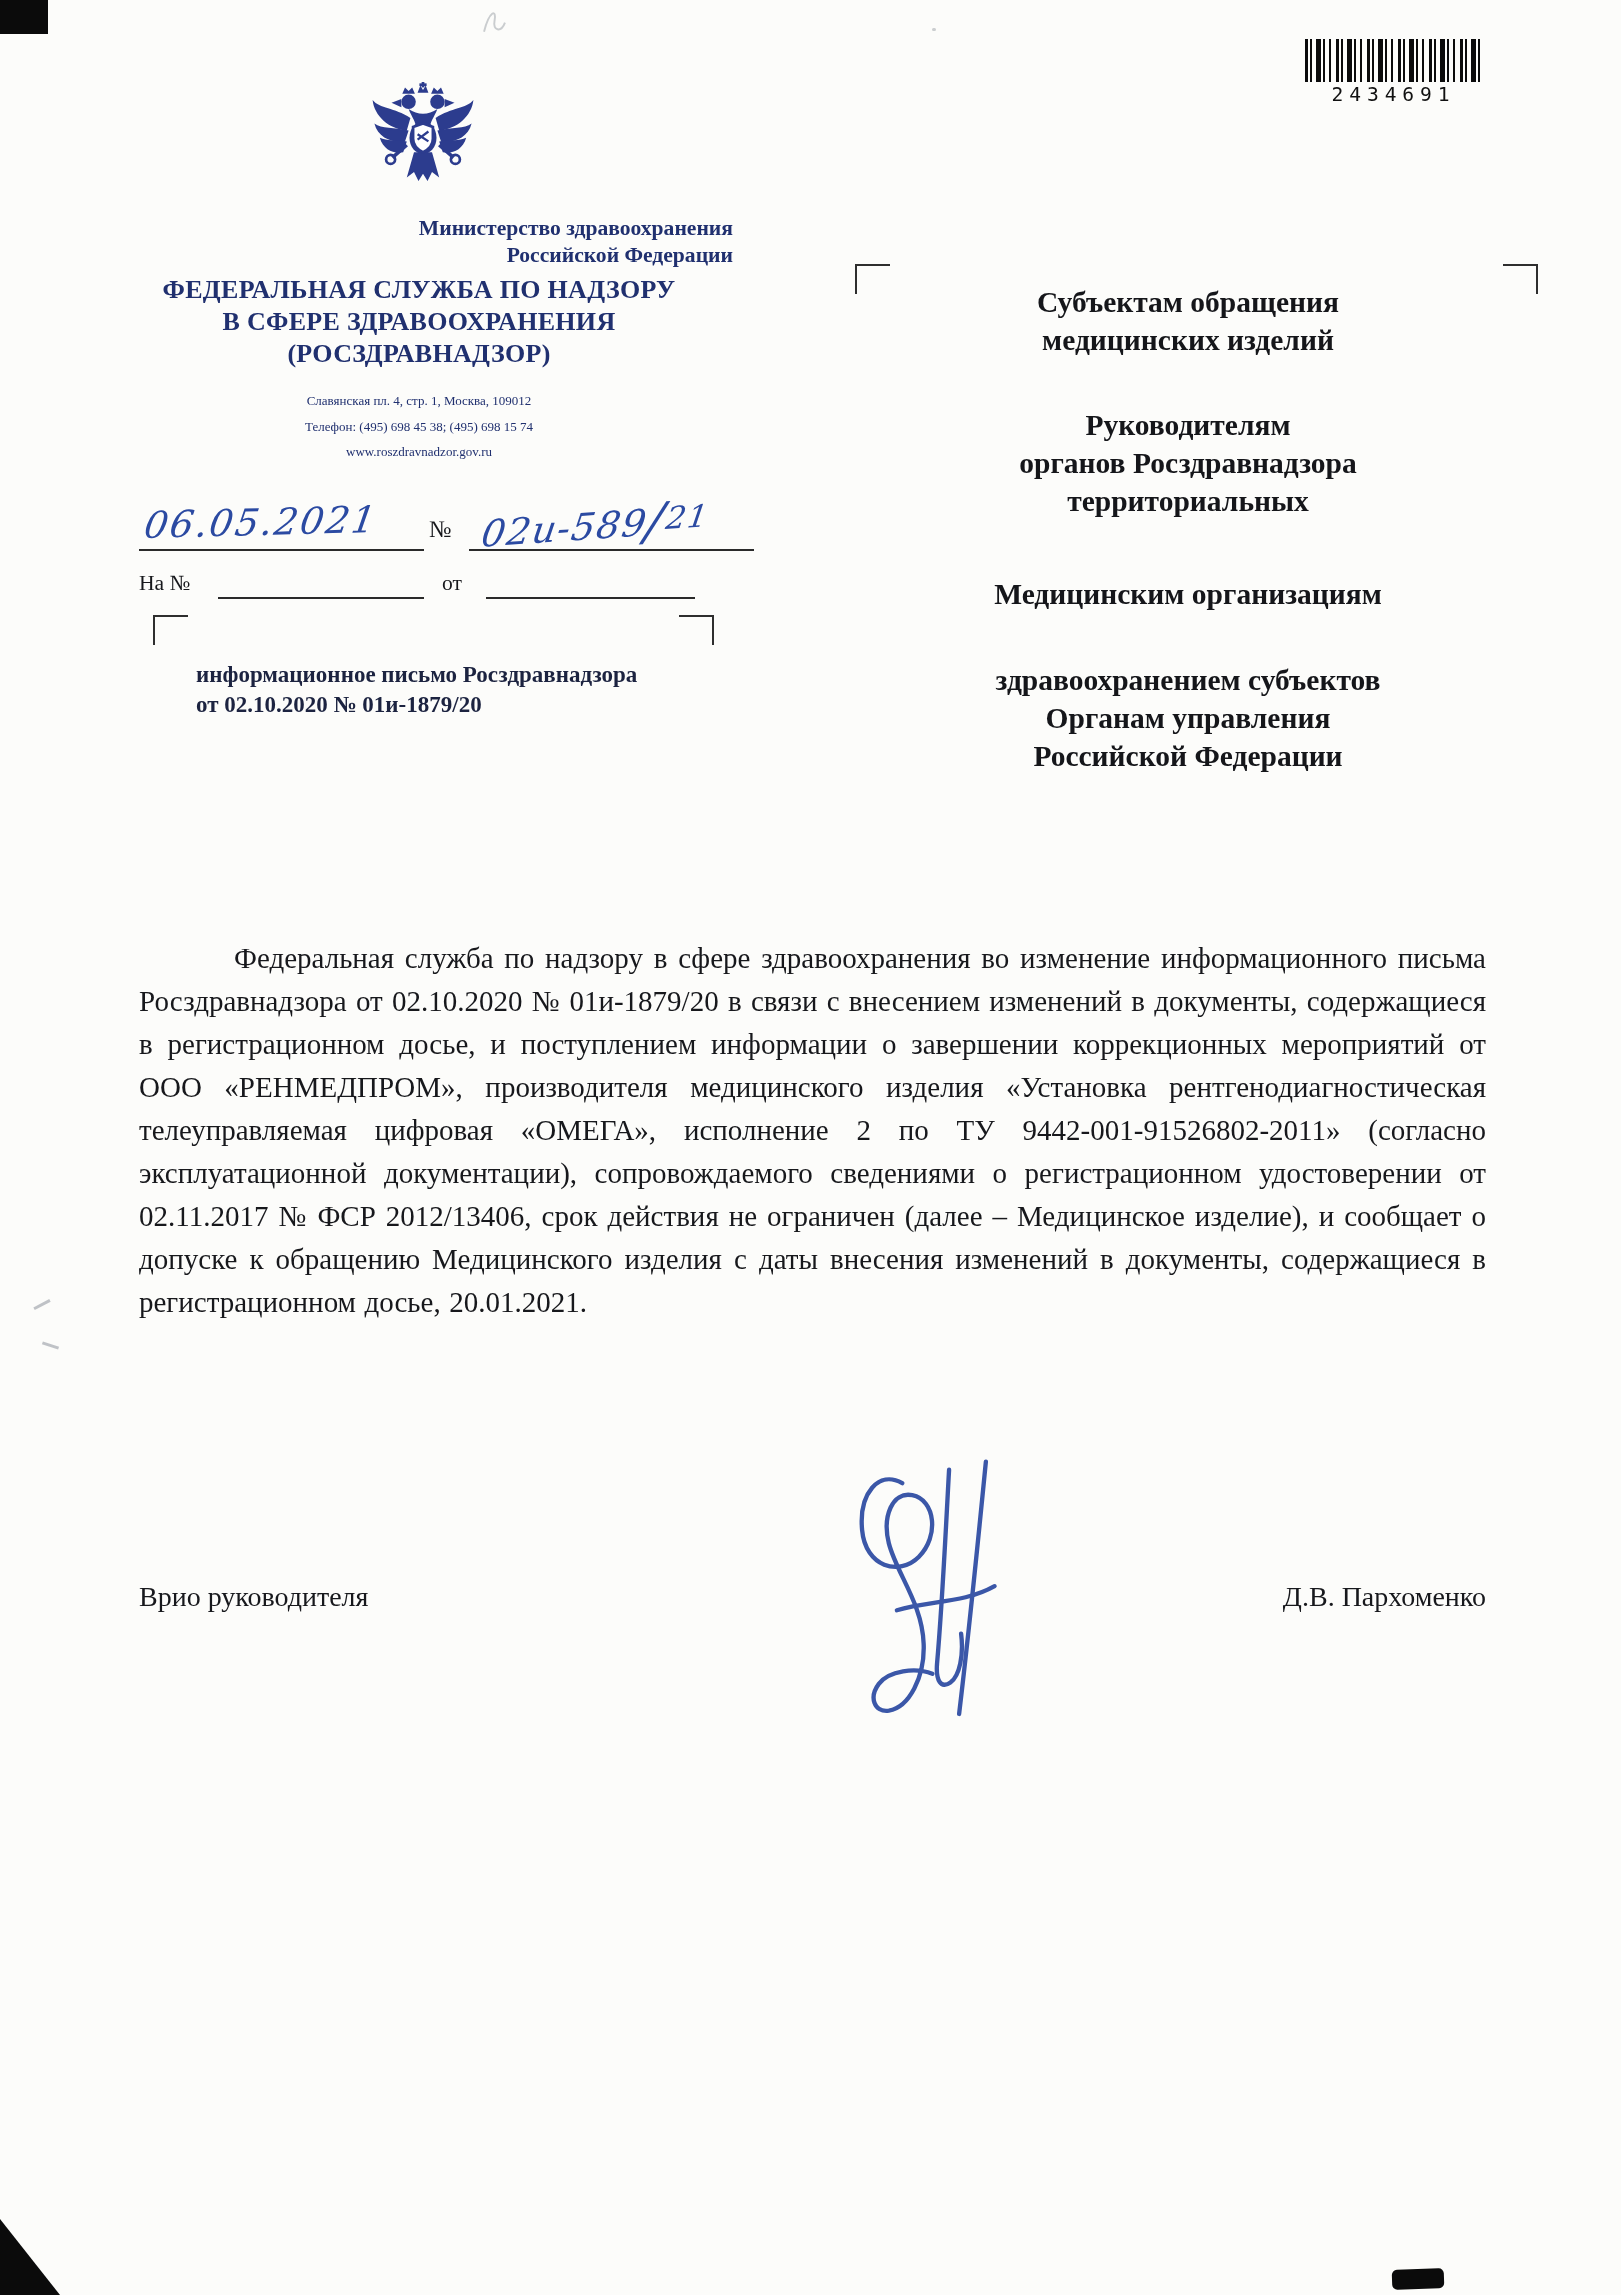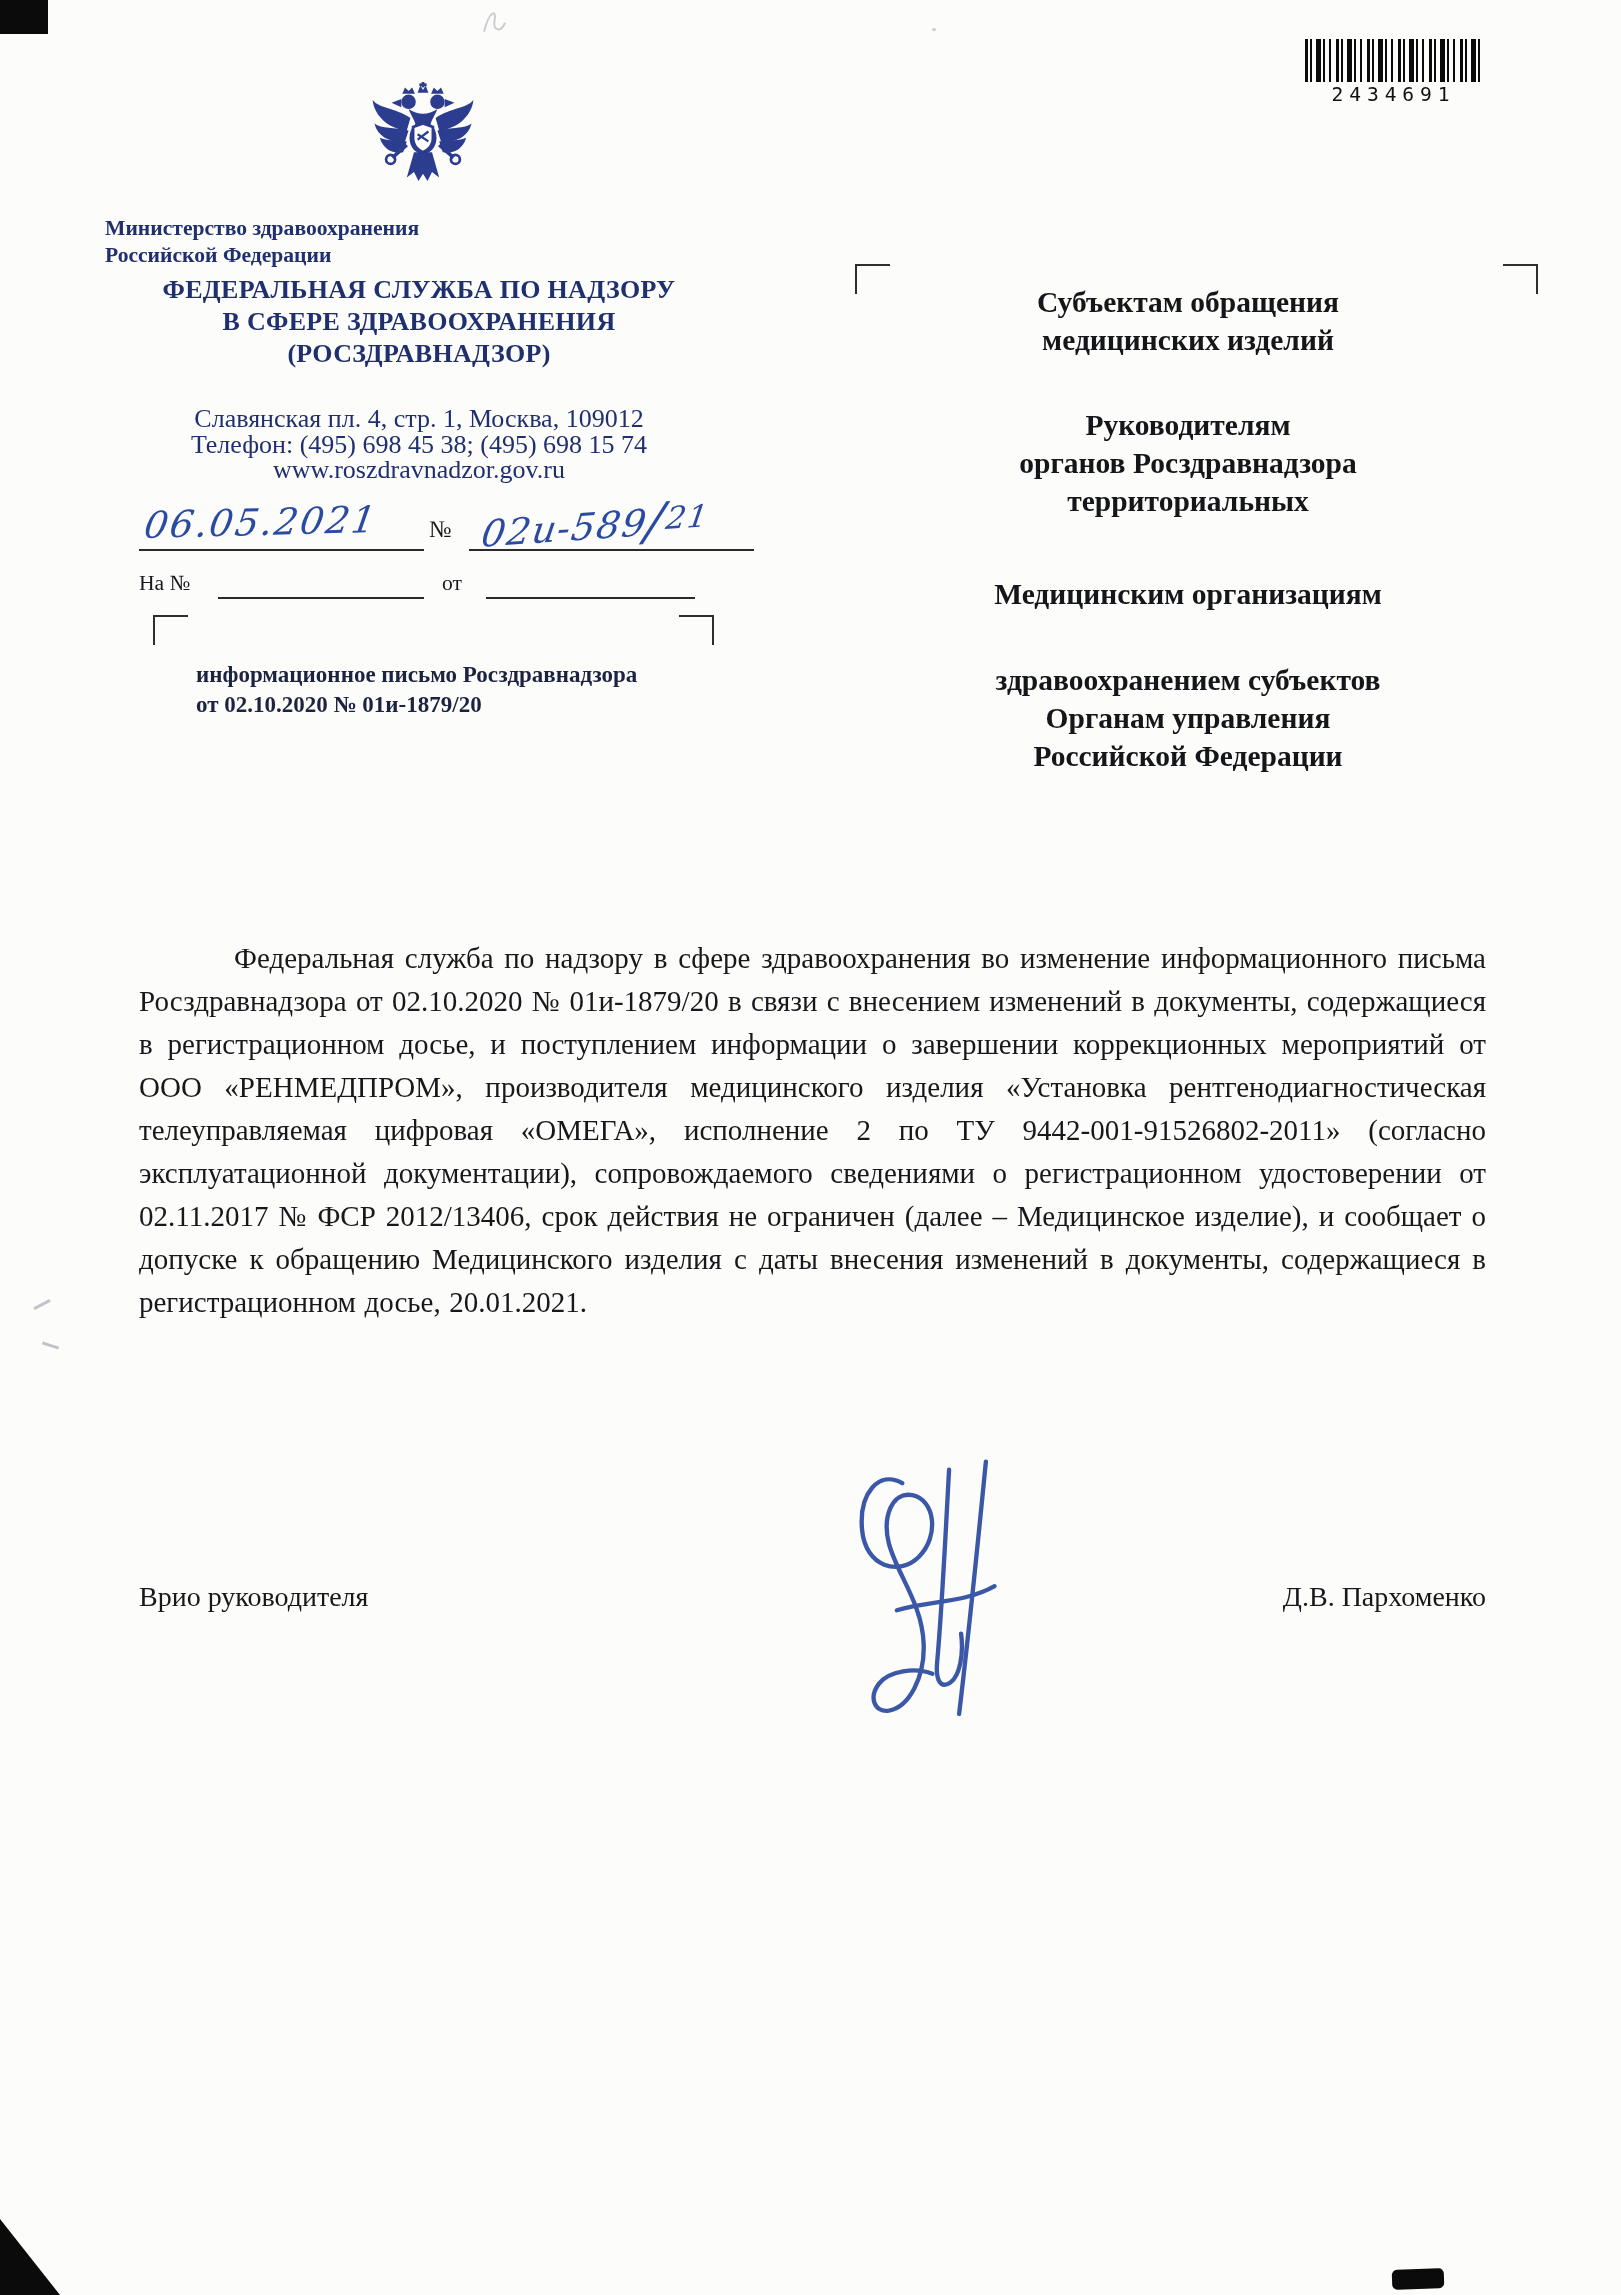--- a/index.html
+++ b/index.html
@@ -25,26 +25,26 @@
           clip-path:polygon(0 0,0 100%,100% 100%);}
   .art-br{left:1392px;top:2269px;width:52px;height:19.6px;background:#0b0b0b;
           border-radius:5.2px;transform:rotate(-2deg);}
   .pencil{opacity:.55;}
   .pencil-1{left:33px;top:1303px;width:18.3px;border-top:3.3px solid #8d929b;transform:rotate(-28deg);}
   .pencil-2{left:42px;top:1344px;width:17px;border-top:3.3px solid #8d929b;transform:rotate(18deg);}
   .speck{width:3.9px;height:3.9px;border-radius:50%;background:#9aa0a6;opacity:.5;}
   .speck-1{left:932px;top:27.5px;}
   .topsquiggle{left:480px;top:2.6px;opacity:.5;}
   .emblem-wrap{left:369px;top:82px;width:108px;height:126px;}
-  .ministry{left:105px;top:215px;width:628px;text-align:left;
+  .ministry{left:105px;top:215px;width:628px;text-align:right;
             font-weight:700;font-size:21.6px;line-height:27px;color:var(--hdr);}
   .service{left:105px;top:274px;width:628px;text-align:center;
            font-weight:700;font-size:26px;line-height:32px;color:var(--hdr);letter-spacing:0.3px;}
-  .addr{left:105px;top:406px;width:628px;text-align:center;
-        font-size:26px;line-height:25.5px;color:var(--hdr);}
+  .addr{left:105px;top:388px;width:628px;text-align:center;
+        font-size:13px;line-height:25.5px;color:var(--hdr);}
 
   
   .rule{height:0;border-bottom:2px solid #2a2a2a;}
   .rule-date-1{left:139px;top:549px;width:285px;}
   .rule-date-2{left:469px;top:549px;width:285px;}
   .no-sign{left:429px;top:516px;font-size:23.6px;color:var(--ink);}
   .hand{
     font-family:"DejaVu Serif", serif;
     font-style:italic;color:var(--hand);
   }

